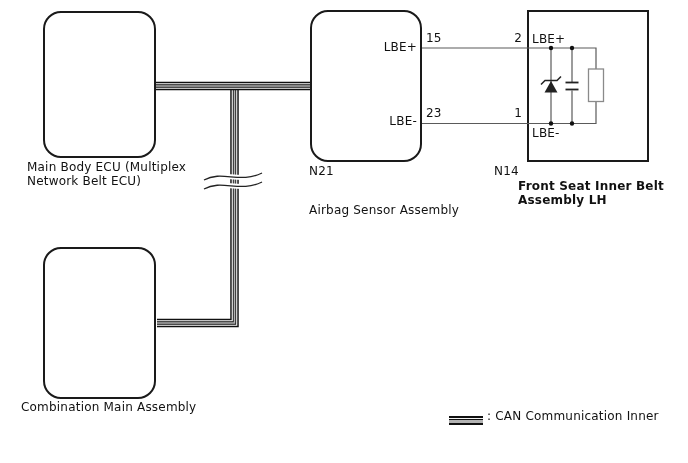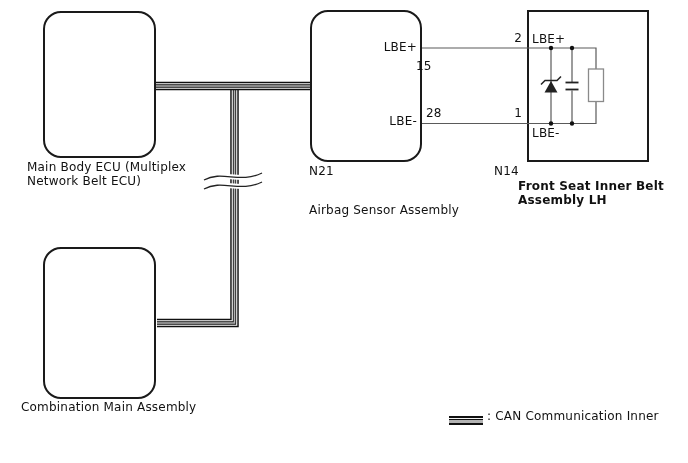--- a/index.html
+++ b/index.html
@@ -97,22 +97,22 @@
 
   <div class="lbl" style="left:494px;top:165px;">N14</div>
   <div class="lbl" style="left:518px;top:180px;font-weight:bold;">
     <div>Front Seat Inner Belt</div>
     <div>Assembly LH</div>
   </div>
 
   <div class="lbl right-align" style="left:360px;top:41px;width:57px;">LBE+</div>
   <div class="lbl right-align" style="left:360px;top:115px;width:57px;">LBE-</div>
 
-  <div class="pin-num" style="left:416px;top:32px;margin-top:28px;">15</div>
-  <div class="pin-num" style="left:426px;top:107px;">28</div>
+  <div class="pin-num" style="left:426px;top:32px;">15</div>
+  <div class="pin-num" style="left:426px;top:107px;">23</div>
   <div class="pin-num right-align" style="left:470px;top:32px;width:52px;">2</div>
   <div class="pin-num right-align" style="left:470px;top:107px;width:52px;">1</div>
 
   <div class="lbl" style="left:532px;top:33px;">LBE+</div>
   <div class="lbl" style="left:532px;top:127px;">LBE-</div>
 
   <div id="legend-swatch"></div>
   <div class="lbl" style="left:487px;top:410px;">: CAN Communication Inner</div>
 
 </div>

